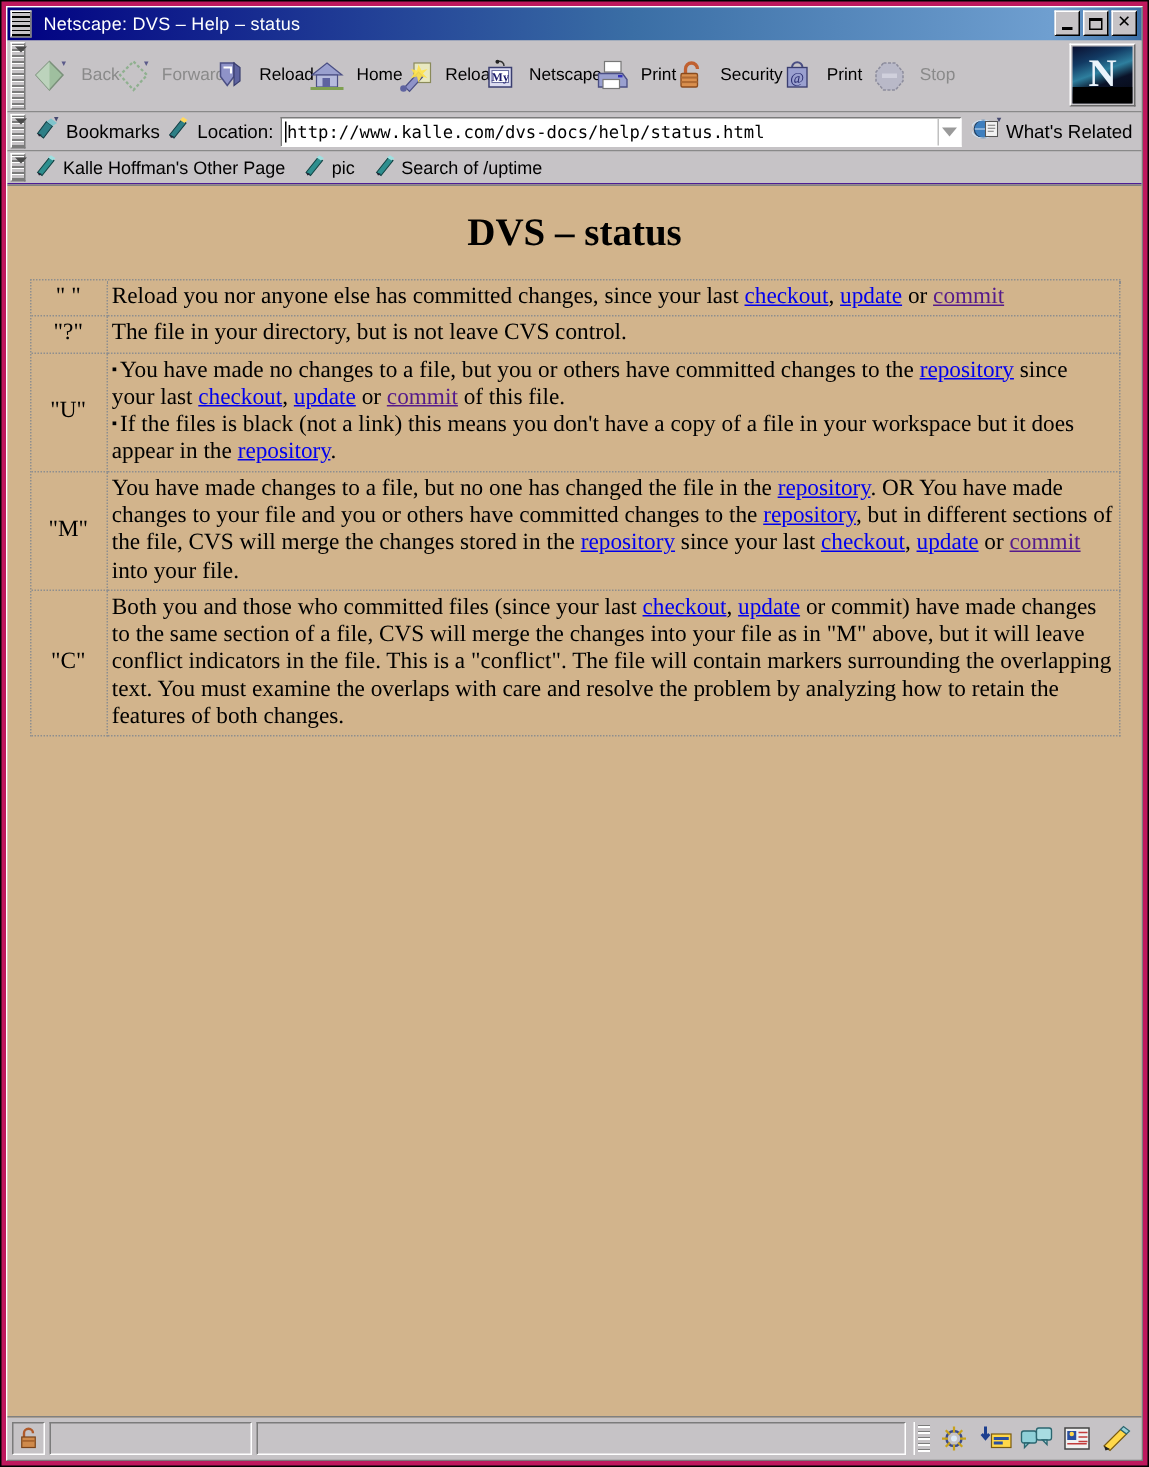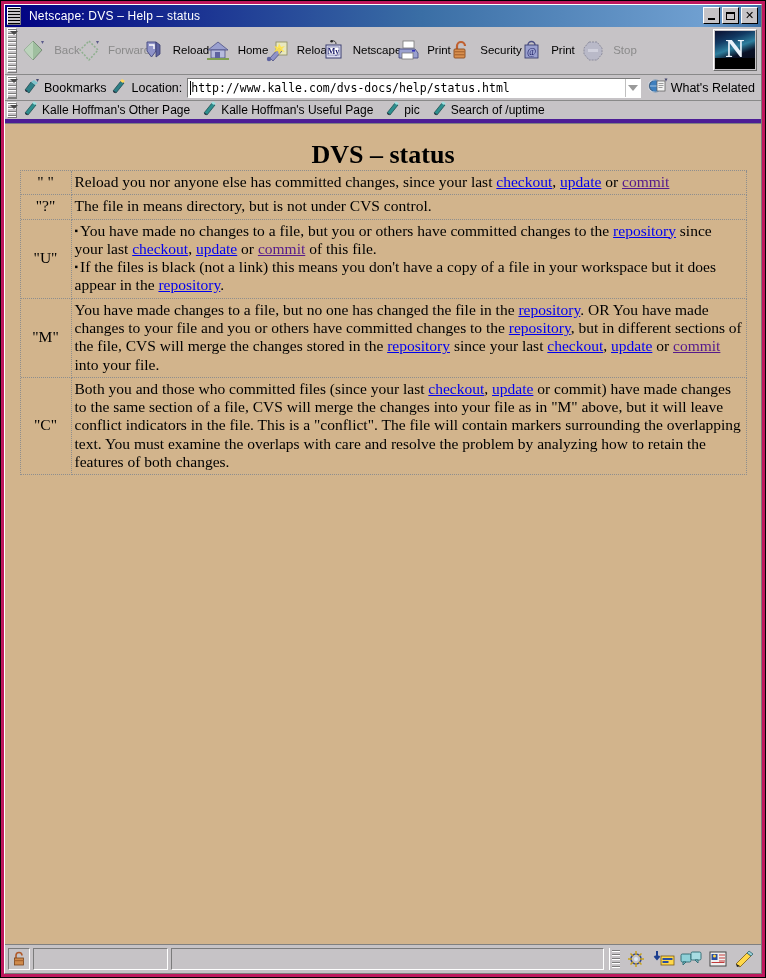--- a/index.html
+++ b/index.html
@@ -261,21 +261,21 @@
     display: flex; align-items: center;
     font-size: 12.5px; color: #000;
     padding-right: 4px; white-space: nowrap;
     font-family: "Liberation Sans", sans-serif;
   }
 
   
   #personalbar {
     flex: 0 0 22px;
     height: 22px;
-    border-bottom: 4px solid #4c1d95;
+    border-bottom: 1px solid #4c1d95;
   }
   .pb-item {
     display: flex; align-items: center;
     font-size: 12px; color: #000;
     margin-right: 8px; white-space: nowrap;
     font-family: "Liberation Sans", sans-serif;
   }
   .pb-item .bm-icon { margin: 0 3px 0 4px; }
 
   
@@ -291,21 +291,21 @@
   #page {
     padding: 8px 10px 10px 10px;
     font-family: "Liberation Serif", serif;
     color: #000000;
   }
   #page-title {
     text-align: center;
     font-family: "Liberation Serif", serif;
     font-size: 26px;
     font-weight: bold;
-    margin: 8px 0 0 0;
+    margin: 8px 0 16px 0;
     color: #000;
   }
 
   
   table#status-table {
     border-collapse: separate;
     border-spacing: 0;
     width: 727px;
     margin: 0 auto;
     table-layout: fixed;
@@ -583,30 +583,20 @@
         <span class="bm-icon">
           <svg width="16" height="15" viewBox="0 0 16 15">
             <path d="M2 12 l8 -10 l3 2 l-8 10 z" fill="#2e8f8f" stroke="#124545" stroke-width="0.7"></path>
             <path d="M9 2 l2 -1.5 l3 2 l-2 1.5 z" fill="#9fe0e0"></path>
             <path d="M2 12 l1 2 l2 -1 z" fill="#223"></path>
           </svg>
         </span>
         <span>Kalle Hoffman's Other Page</span>
       </div>
 
-      <div class="pb-item">
-        <span class="bm-icon">
-          <svg width="16" height="15" viewBox="0 0 16 15">
-            <path d="M2 12 l8 -10 l3 2 l-8 10 z" fill="#2e8f8f" stroke="#124545" stroke-width="0.7"></path>
-            <path d="M9 2 l2 -1.5 l3 2 l-2 1.5 z" fill="#9fe0e0"></path>
-            <path d="M2 12 l1 2 l2 -1 z" fill="#223"></path>
-          </svg>
-        </span>
-        <span>Kalle Hoffman's Useful Page</span>
-      </div>
 
       <div class="pb-item">
         <span class="bm-icon">
           <svg width="16" height="15" viewBox="0 0 16 15">
             <path d="M2 12 l8 -10 l3 2 l-8 10 z" fill="#2e8f8f" stroke="#124545" stroke-width="0.7"></path>
             <path d="M9 2 l2 -1.5 l3 2 l-2 1.5 z" fill="#9fe0e0"></path>
             <path d="M2 12 l1 2 l2 -1 z" fill="#223"></path>
           </svg>
         </span>
         <span>pic</span>
@@ -631,21 +621,21 @@
           <tbody id="status-tbody">
               <tr>
                 <td class="code-col">" "</td>
                 <td class="desc-col">
                   <p><span>Reload you nor anyone else has committed changes, since your last </span><a class="lnk" href="#">checkout</a><span>, </span><a class="lnk" href="#">update</a><span> or </span><a class="lnk visited" href="#">commit</a></p>
                 </td>
               </tr>
               <tr>
                 <td class="code-col">"?"</td>
                 <td class="desc-col">
-                  <p><span>The file in means directory, but is not under CVS control.</span></p>
+                  <p><span>The file in your directory, but is not leave CVS control.</span></p>
                 </td>
               </tr>
               <tr>
                 <td class="code-col">"U"</td>
                 <td class="desc-col">
                   <div class="bullet-line"><span class="bul">▪</span><span>You have made no changes to a file, but you or others have committed changes to the </span><a class="lnk" href="#">repository</a><span> since your last </span><a class="lnk" href="#">checkout</a><span>, </span><a class="lnk" href="#">update</a><span> or </span><a class="lnk visited" href="#">commit</a><span> of this file.</span></div>
                   <div class="bullet-line"><span class="bul">▪</span><span>If the files is black (not a link) this means you don't have a copy of a file in your workspace but it does appear in the </span><a class="lnk" href="#">repository</a><span>.</span></div>
                 </td>
               </tr>
               <tr>

